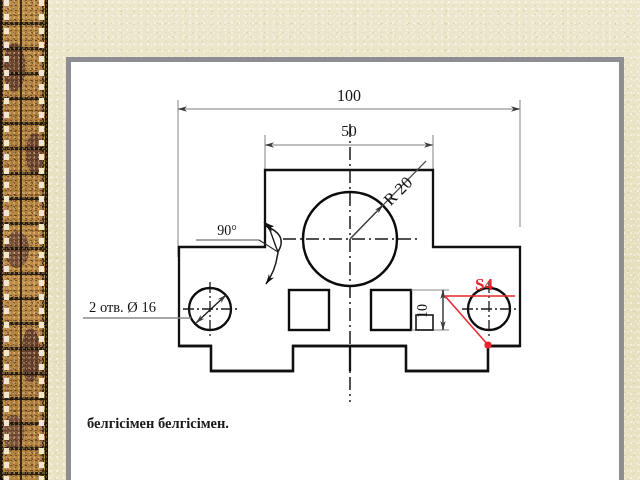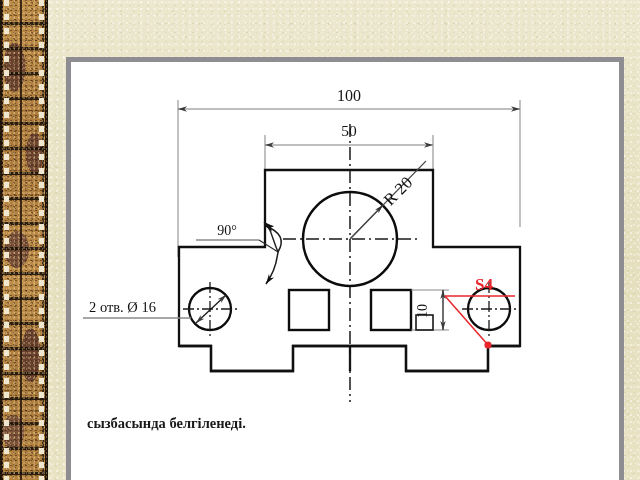--- a/index.html
+++ b/index.html
@@ -226,19 +226,19 @@
         <g>
           <line x1="417" y1="283" x2="374" y2="234" stroke="#e8262b" stroke-width="1.5"></line>
           <line x1="374" y1="234" x2="444" y2="234" stroke="#e8262b" stroke-width="1.5"></line>
           <circle cx="417" cy="283" r="3.6" fill="#e8262b"></circle>
           <text x="404" y="228" font-family="Liberation Serif, DejaVu Serif, serif" font-size="17" font-weight="bold" fill="#e8262b">S4</text>
         </g>
 
       </svg>
 
       <div id="caption">
-        <span class="line2">сызбасында белгіленеді.</span>
+        <span class="line2">белгісімен белгісімен.</span>
       </div>
 
     </div>
   </div>
 
 </div>
 
 </body></html>

